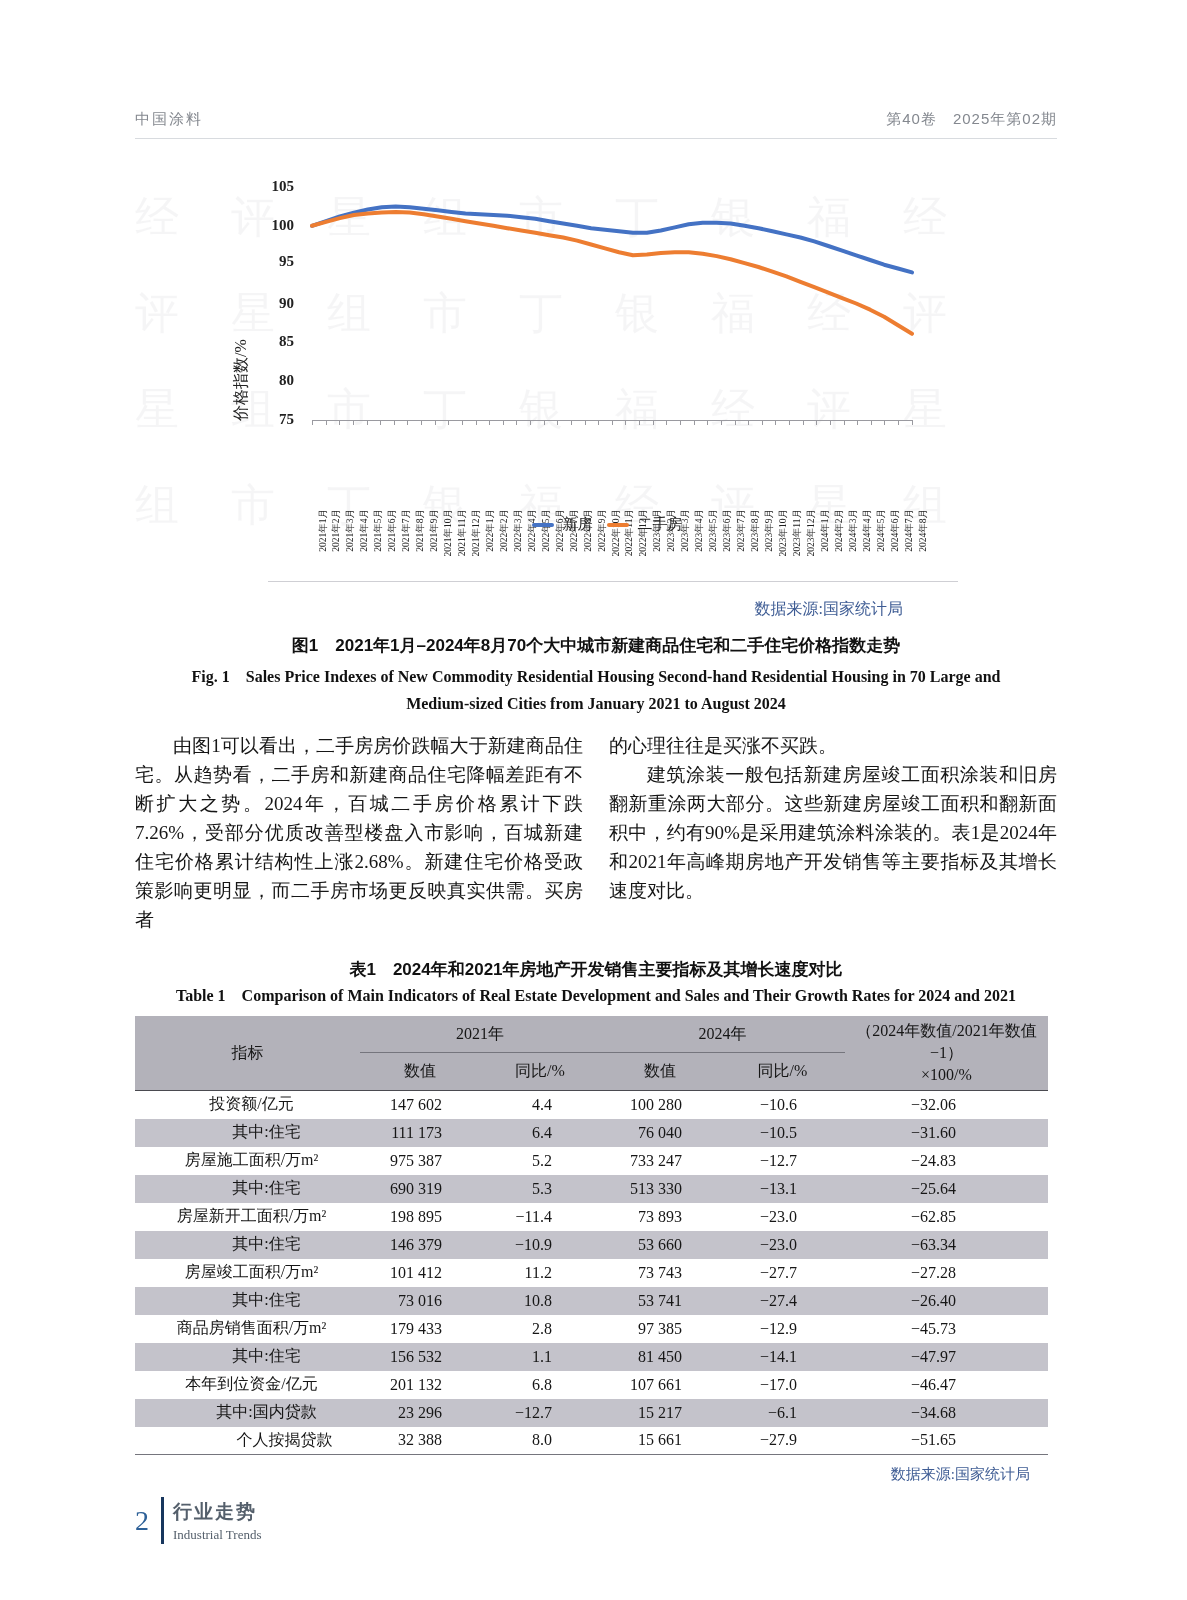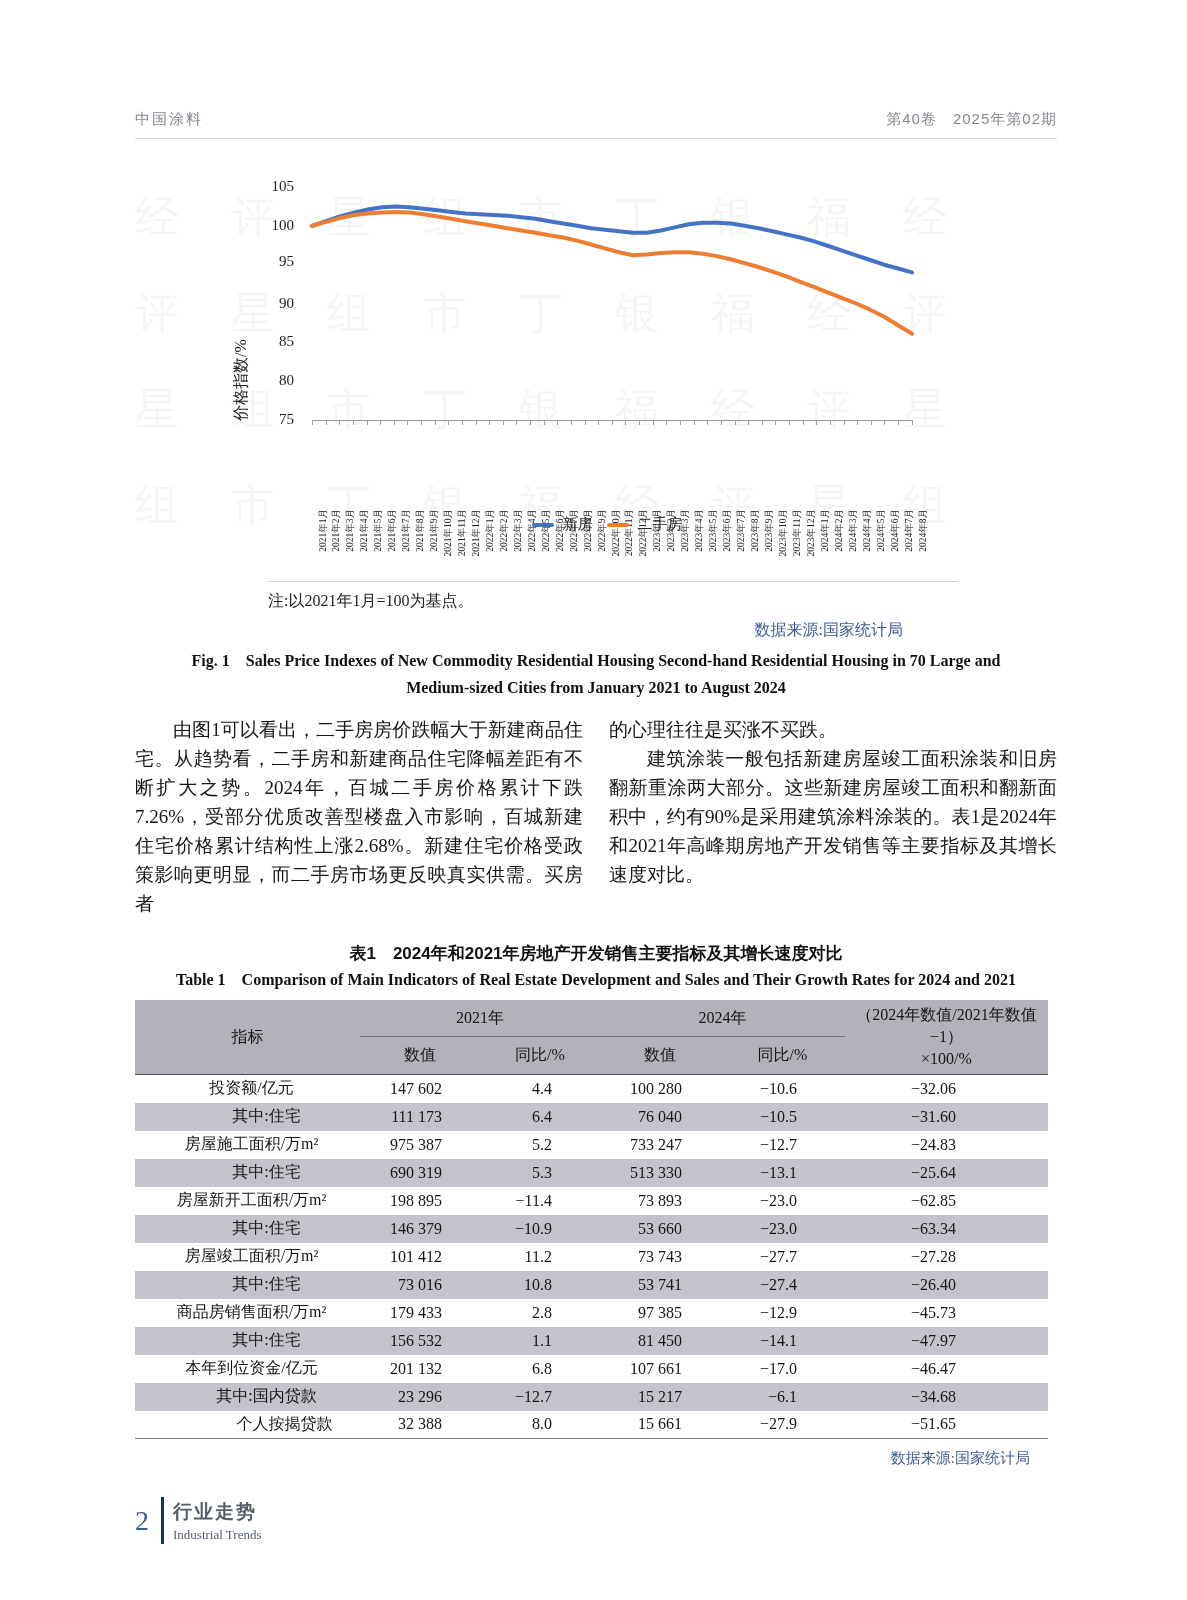--- a/index.html
+++ b/index.html
@@ -20,21 +20,21 @@
 
   
   .chart { position:relative; width:922px; height:380px; margin-top:30px; }
   .watermark { position:absolute; inset:0; overflow:hidden; pointer-events:none;
     opacity:0.05; color:#5a5a66; font-family:"Liberation Sans","DejaVu Sans",sans-serif;
     font-size:44px; line-height:96px; letter-spacing:52px; white-space:normal;
     word-break:break-all; }
   .ylabel { position:absolute; left:96px; top:252px;
     transform:rotate(-90deg); transform-origin:0 0; white-space:nowrap;
     font-size:16px; color:#222; font-family:"Liberation Serif","DejaVu Serif",serif; }
-  .yticks { position:absolute; left:125px; top:18px; width:42px; height:233px; }
+  .yticks { position:absolute; left:125px; top:18px; width:42px; height:233px;font-weight:bold; }
   .ytick { position:absolute; right:8px; width:40px; text-align:right;
     font-size:15px; color:#222; }
   .plot { position:absolute; left:177px; top:18px; width:600px; height:233px; }
   .plot svg { position:absolute; left:0; top:0; overflow:visible; }
   .xticks { position:absolute; left:177px; top:251px; width:601px; height:5px;
     border-top:1px solid #9a9aa0;
     background:repeating-linear-gradient(to right,#9a9aa0 0,#9a9aa0 1px,transparent 1px,transparent 13.63px); }
   .xlabels { position:absolute; left:177px; top:258px; width:600px; height:84px; }
   .xlabel { position:absolute; top:82px; transform:rotate(-90deg) translateX(-100%);
     transform-origin:0 0; white-space:nowrap; font-size:9.5px; color:#222;
@@ -176,24 +176,24 @@
         </div>
       <div class="legend" id="legend">
           <span class="dash" style="background: rgb(68, 114, 196);"></span>
           <span class="lname">新房</span>
           <span class="dash" style="background: rgb(237, 125, 49);"></span>
           <span class="lname">二手房</span>
         </div>
     </div>
 
     <div class="fig-foot">
-      <div class="fig-note">注:以2021年1月=100为基点。</div>
       <div class="fig-source">数据来源:国家统计局</div>
     </div>
 
+    <div class="cap-zh">图1　2021年1月–2024年8月70个大中城市新建商品住宅和二手住宅价格指数走势</div>
     <div class="cap-en">
       <div>Fig. 1　Sales Price Indexes of New Commodity Residential Housing Second-hand Residential Housing in 70 Large and</div>
       <div>Medium-sized Cities from January 2021 to August 2024</div>
     </div>
 
     <div class="cols">
       <div class="col">
         <p class="p-indent">由图1可以看出，二手房房价跌幅大于新建商品住宅。从趋势看，二手房和新建商品住宅降幅差距有不断扩大之势。2024年，百城二手房价格累计下跌7.26%，受部分优质改善型楼盘入市影响，百城新建住宅价格累计结构性上涨2.68%。新建住宅价格受政策影响更明显，而二手房市场更反映真实供需。买房者</p>
       </div>
       <div class="col">

